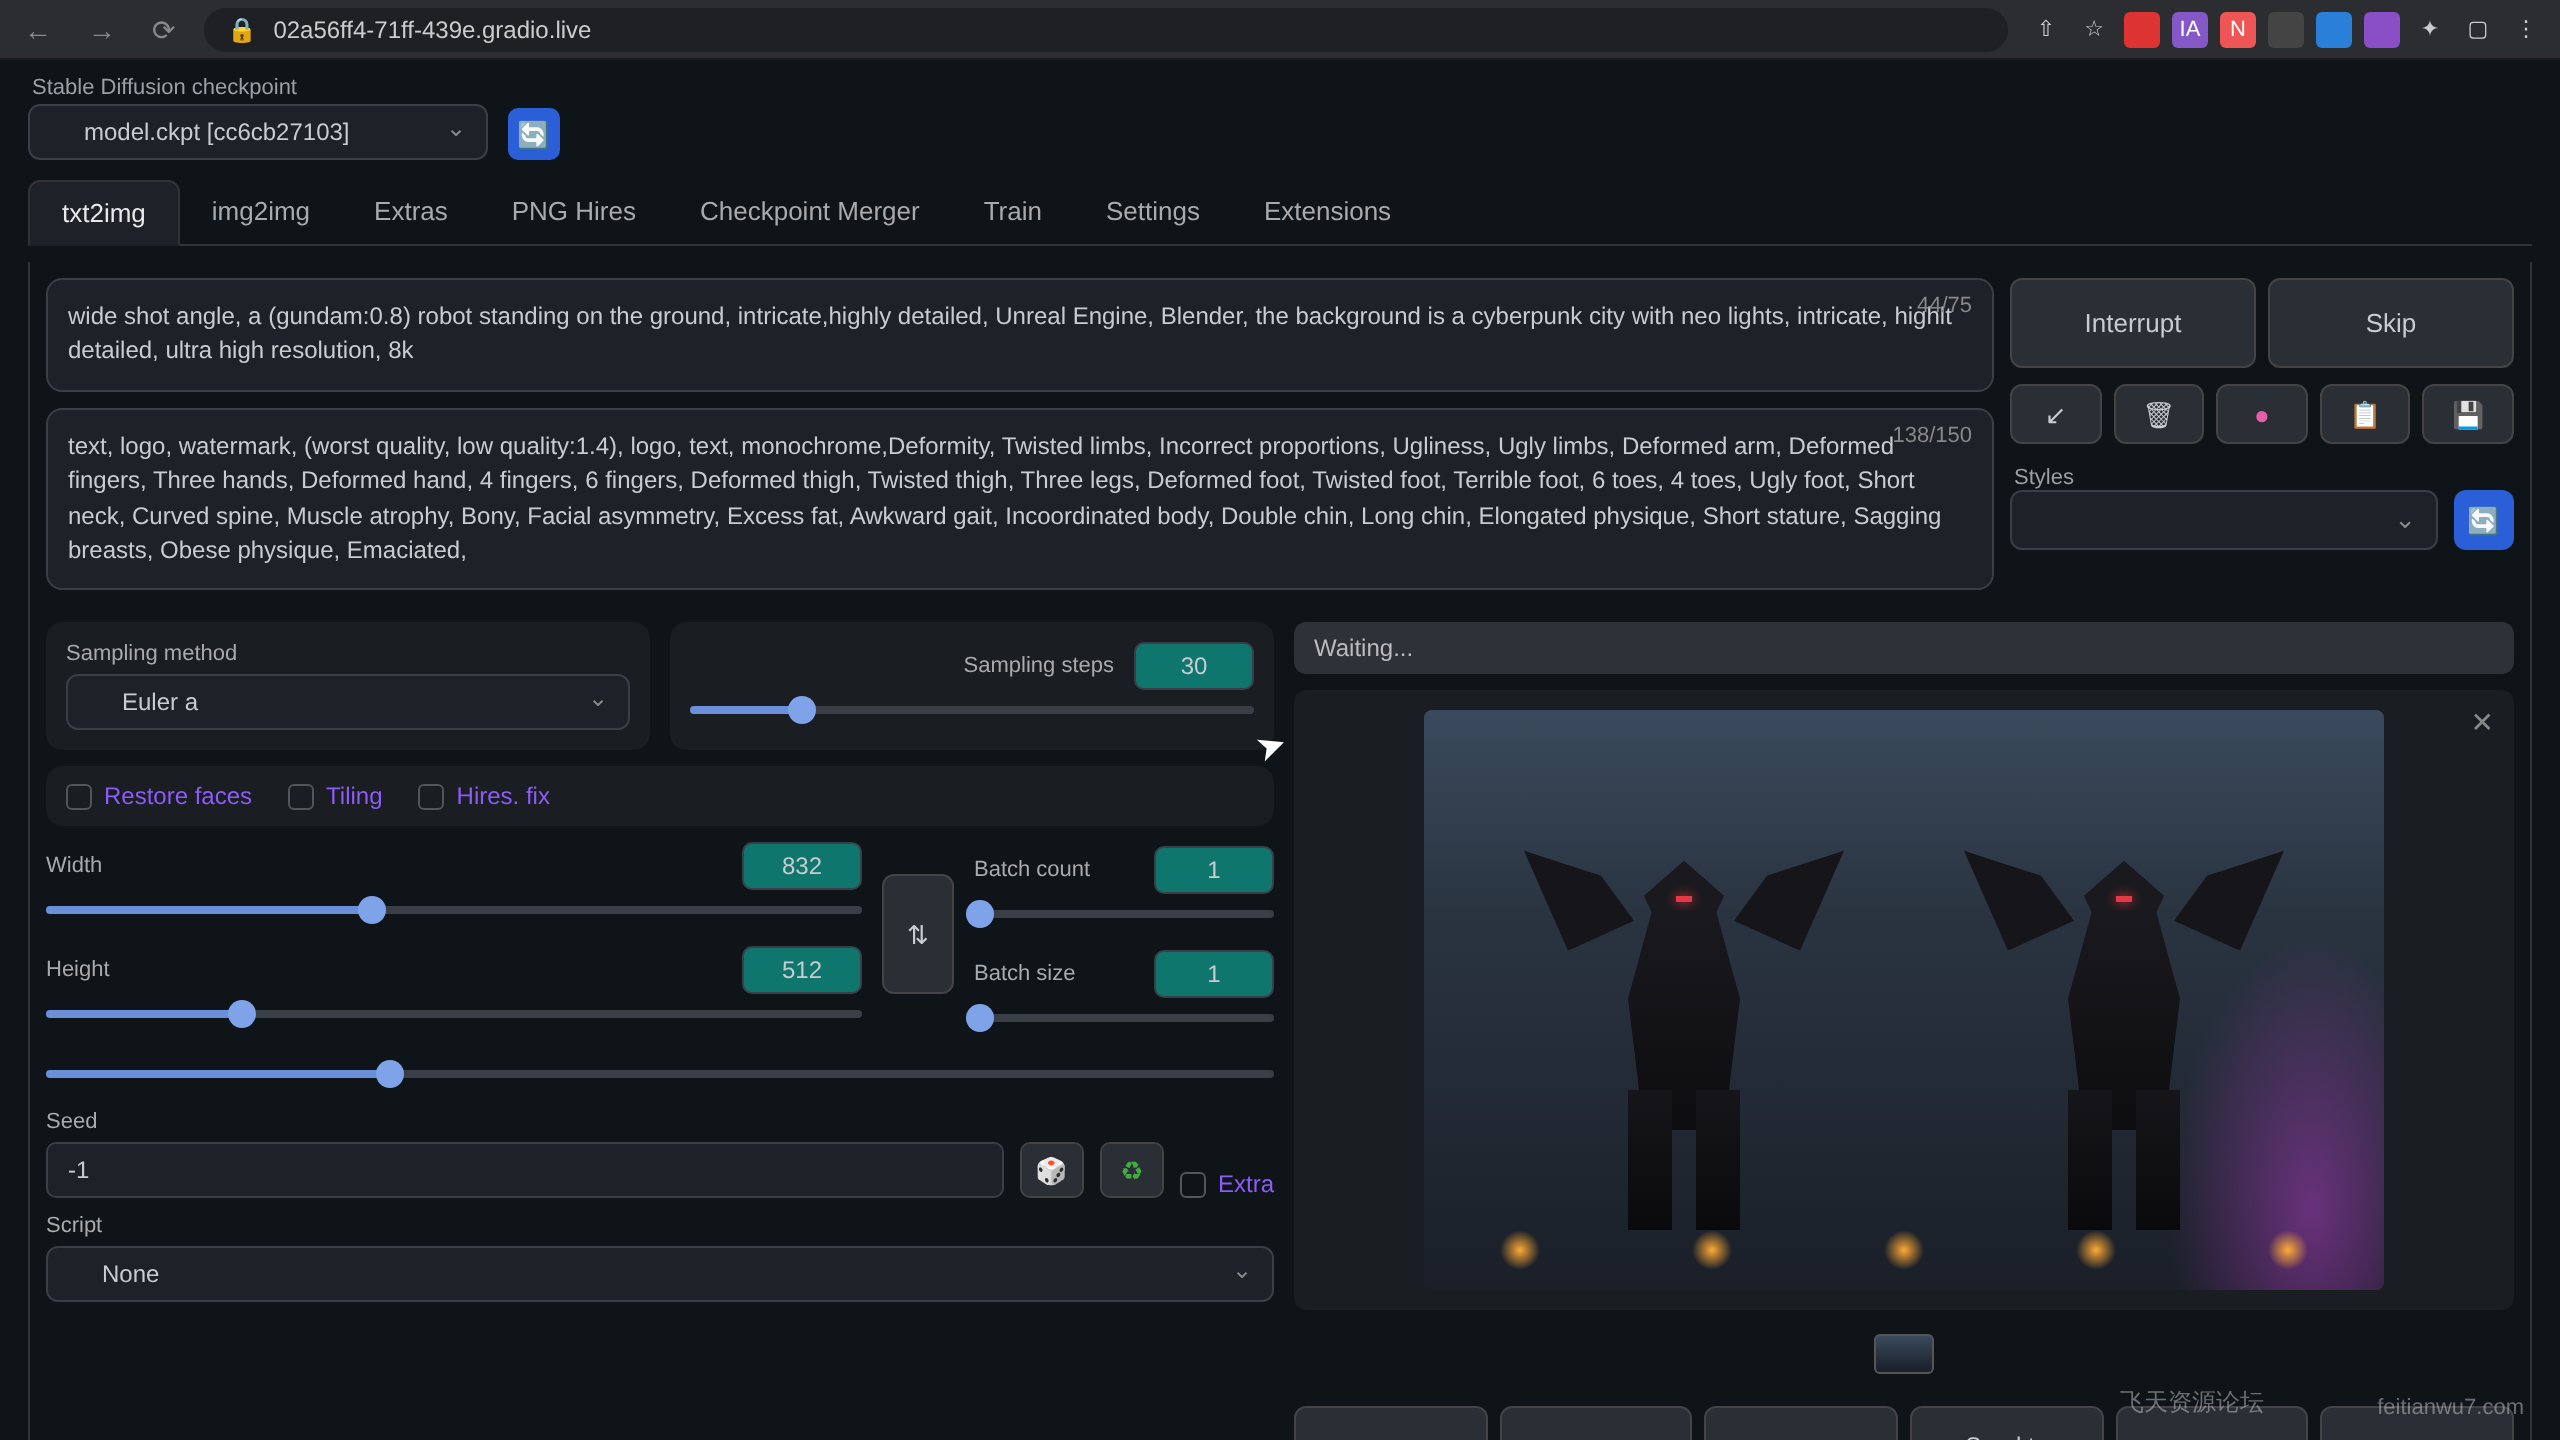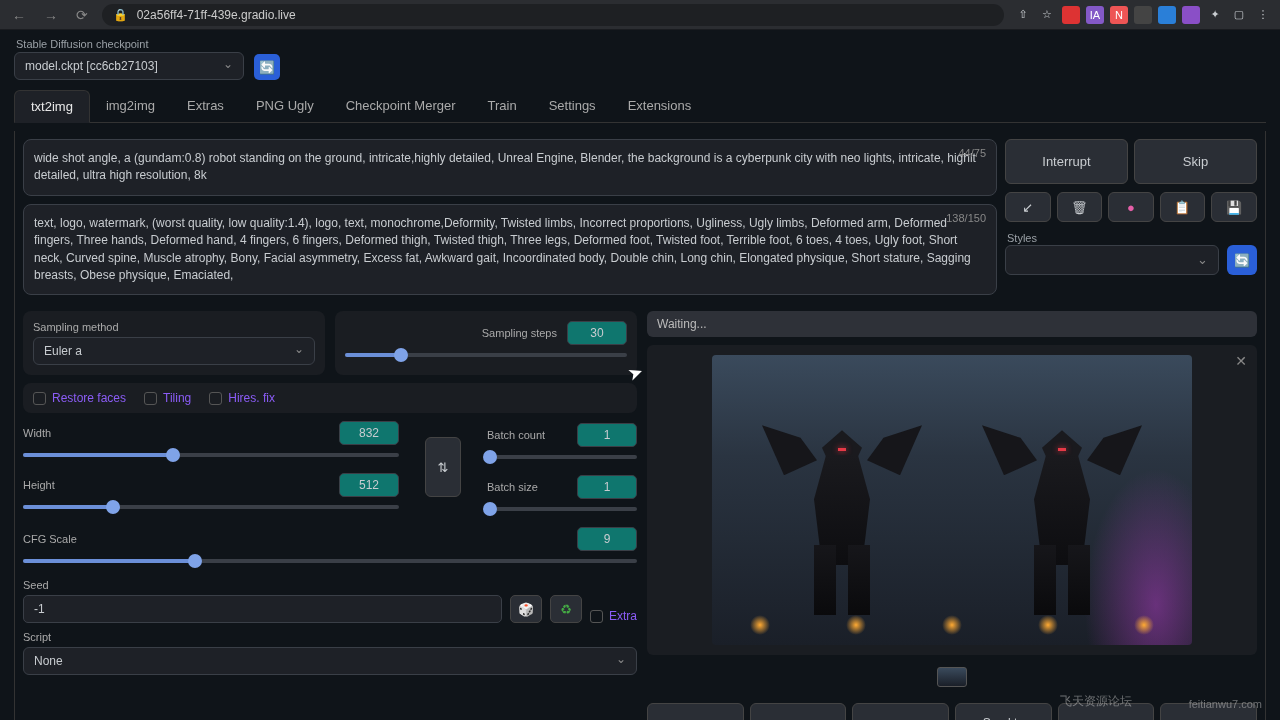--- a/index.html
+++ b/index.html
@@ -45,21 +45,21 @@
 
 
 .app { padding: 8px 14px; }
 .checkpoint-row { display: flex; align-items: flex-end; gap: 10px; margin-bottom: 10px; }
 .checkpoint-group { display: flex; flex-direction: column; gap: 2px; }
 .small-label { font-size: 11px; color: #9aa0a6; padding-left: 2px; }
 .select {
   background: #1e2127;
   border: 1px solid #3a3f47;
   border-radius: 6px;
-  padding: 6px 28px 6px 10px;
+  padding: 6px 28px 6px 27px;
   color: #c8ccd0;
   font-size: 12px;
   min-width: 230px;
   position: relative;
 }
 .select::after {
   content: "⌄";
   position: absolute;
   right: 10px;
   top: 4px;
@@ -195,21 +195,21 @@
   padding: 4px 8px;
   color: #c8ccd0;
   text-align: center;
   font-size: 12px;
 }
 
 .checkboxes { display: flex; gap: 18px; padding: 4px 0; }
 .checkbox { display: flex; align-items: center; gap: 6px; font-size: 12px; color: #8b5cf6; }
 .checkbox .box { width: 13px; height: 13px; border: 1px solid #555; border-radius: 3px; }
 
-.dims-row { display: flex; gap: 26px; align-items: flex-start; justify-content: center; }
+.dims-row { display: flex; gap: 10px; align-items: flex-start; justify-content: center; }
 .dims-left { flex: 1; display: flex; flex-direction: column; gap: 8px; }
 .swap-btn {
   width: 36px; height: 60px;
   background: #2a2e35;
   border: 1px solid #444;
   border-radius: 6px;
   display: flex; align-items: center; justify-content: center;
   margin-top: 16px;
 }
 .batch-col { width: 150px; display: flex; flex-direction: column; gap: 8px; margin-top: 2px; }
@@ -427,21 +427,21 @@
         <span>model.ckpt [cc6cb27103]</span>
       </div>
     </div>
     <div class="refresh-btn">🔄</div>
   </div>
 
   <div class="tabs">
     <div class="tab active">txt2img</div>
     <div class="tab">img2img</div>
     <div class="tab">Extras</div>
-    <div class="tab">PNG Ugly</div>
+    <div class="tab">PNG Hires</div>
     <div class="tab">Checkpoint Merger</div>
     <div class="tab">Train</div>
     <div class="tab">Settings</div>
     <div class="tab">Extensions</div>
   </div>
 
   <div class="main-panel">
     <div class="left-col">
       <div class="gen-row">
         <div style="flex:1; min-width:0;">
@@ -565,24 +565,20 @@
                   <div class="slider-track">
                       <div class="slider-fill" style="width:2%"></div>
                       <div class="slider-thumb" style="left:2%"></div>
                     </div>
                 </div>
               </div>
             </div>
           </div>
 
           <div>
-            <div class="field-row" style="justify-content:space-between">
-              <div class="field-label" style="margin:0">CFG Scale</div>
-              <div class="num-input">9</div>
-            </div>
             <div class="slider-wrap">
               <div class="slider-track">
                   <div class="slider-fill" style="width:28%"></div>
                   <div class="slider-thumb" style="left:28%"></div>
                 </div>
             </div>
           </div>
 
           <div>
             <div class="field-label">Seed</div>

